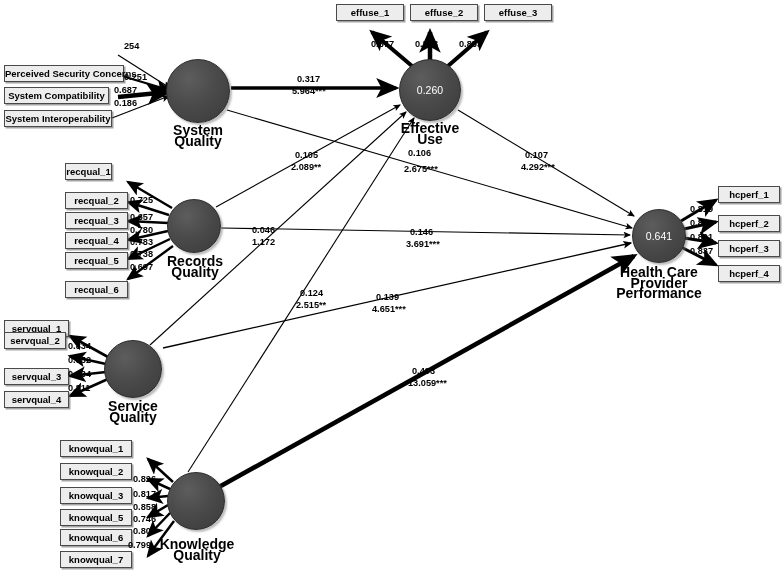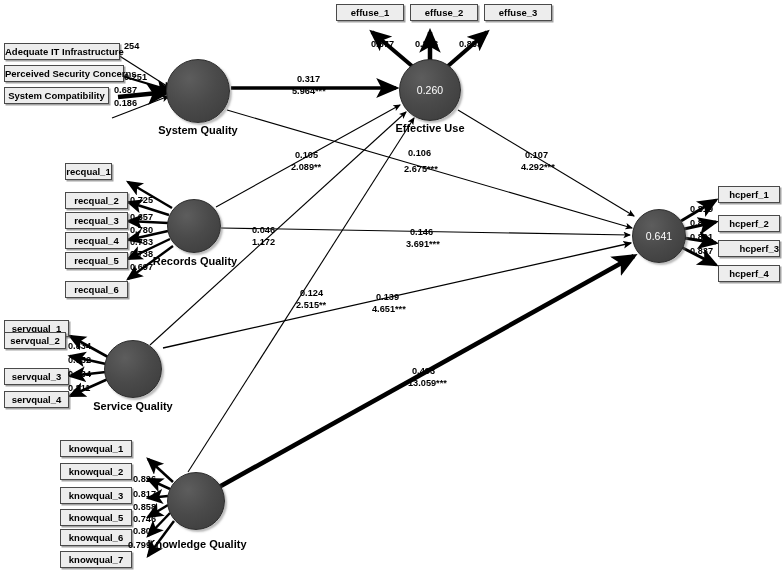--- a/index.html
+++ b/index.html
@@ -46,21 +46,21 @@
     box-shadow: 2px 2px 2px rgba(120,120,120,0.5);
     color: #ffffff;
     font-size: 10.5px;
     display: flex;
     align-items: center;
     justify-content: center;
     box-sizing: border-box;
   }
   .lv-label {
     position: absolute;
-    font-size: 11px;
+    font-size: 14px;
     font-weight: bold;
     color: #000;
     text-align: center;
     line-height: 10.5px;
     white-space: pre-line;
   }
   .path-label {
     position: absolute;
     font-size: 9.2px;
     font-weight: bold;
@@ -158,23 +158,23 @@
       <path d="M227,110 L632,228" stroke="#000" stroke-width="1.1" fill="none" marker-end="url(#ah)"></path>
 
       <path d="M221,228 L630,235" stroke="#000" stroke-width="1.1" fill="none" marker-end="url(#ah)"></path>
 
       <path d="M163,348 L631,243" stroke="#000" stroke-width="1.3" fill="none" marker-end="url(#ah)"></path>
 
       <path d="M219,487 L634,256" stroke="#000" stroke-width="4.6" fill="none" marker-end="url(#ah-thick)"></path>
     </g>
   </svg>
 
-  <div class="ind-box" style="left:4px;  top:43px;  width:116px;">Adequate IT Infrastructure</div>
   <div class="ind-box" style="left:4px;  top:65px;  width:120px;">Perceived Security Concerns</div>
   <div class="ind-box" style="left:4px;  top:87px;  width:105px;">System Compatibility</div>
+  <div class="ind-box" style="left:4px;  top:110px; width:108px;">System Interoperability</div>
 
   <div class="ind-box" style="left:65px; top:163px; width:47px;">recqual_1</div>
   <div class="ind-box" style="left:65px; top:192px; width:63px;">recqual_2</div>
   <div class="ind-box" style="left:65px; top:212px; width:63px;">recqual_3</div>
   <div class="ind-box" style="left:65px; top:232px; width:63px;">recqual_4</div>
   <div class="ind-box" style="left:65px; top:252px; width:63px;">recqual_5</div>
   <div class="ind-box" style="left:65px; top:281px; width:63px;">recqual_6</div>
 
   <div class="ind-box" style="left:4px; top:320px; width:65px;">servqual_1</div>
   <div class="ind-box" style="left:4px; top:332px; width:62px;">servqual_2</div>
@@ -187,39 +187,42 @@
   <div class="ind-box" style="left:60px; top:509px; width:72px;">knowqual_5</div>
   <div class="ind-box" style="left:60px; top:529px; width:72px;">knowqual_6</div>
   <div class="ind-box" style="left:60px; top:551px; width:72px;">knowqual_7</div>
 
   <div class="ind-box" style="left:336px; top:4px; width:68px;">effuse_1</div>
   <div class="ind-box" style="left:410px; top:4px; width:68px;">effuse_2</div>
   <div class="ind-box" style="left:484px; top:4px; width:68px;">effuse_3</div>
 
   <div class="ind-box" style="left:718px; top:186px; width:62px;">hcperf_1</div>
   <div class="ind-box" style="left:718px; top:215px; width:62px;">hcperf_2</div>
-  <div class="ind-box" style="left:718px; top:240px; width:62px;text-align:right;">hcperf_3</div>
+  <div class="ind-box" style="left:718px; top:240px; width:62px;">hcperf_3</div>
   <div class="ind-box" style="left:718px; top:265px; width:62px;">hcperf_4</div>
 
   <div class="lv-circle" style="left:166px; top:59px;  width:64px; height:64px;"></div>
   <div class="lv-label" style="left:152px; top:125px; width:92px;">System Quality</div>
 
   <div class="lv-circle" style="left:167px; top:199px; width:54px; height:54px;"></div>
   <div class="lv-label" style="left:148px; top:256px; width:94px;">Records Quality</div>
 
   <div class="lv-circle" style="left:104px; top:340px; width:58px; height:58px;"></div>
   <div class="lv-label" style="left:87px;  top:401px; width:92px;">Service Quality</div>
 
   <div class="lv-circle" style="left:167px; top:472px; width:58px; height:58px;"></div>
   <div class="lv-label" style="left:146px; top:539px; width:102px;">Knowledge Quality</div>
 
   <div class="lv-circle" style="left:399px; top:59px;  width:62px; height:62px;">0.260</div>
   <div class="lv-label" style="left:392px; top:123px; width:76px;">Effective Use</div>
 
   <div class="lv-circle" style="left:632px; top:209px; width:54px; height:54px;">0.641</div>
+  <div class="lv-label" style="left:611px; top:267px; width:96px;">Health Care
+Provider
+Performance</div>
 
   <div class="load-label" style="left:124px; top:41px;">254</div>
   <div class="load-label" style="left:124px; top:72px;">0.251</div>
   <div class="load-label" style="left:114px; top:85px;">0.687</div>
   <div class="load-label" style="left:114px; top:98px;">0.186</div>
 
   <div class="load-label" style="left:130px; top:195px;">0.725</div>
   <div class="load-label" style="left:130px; top:212px;">0.657</div>
   <div class="load-label" style="left:130px; top:225px;">0.780</div>
   <div class="load-label" style="left:130px; top:237px;">0.783</div>

